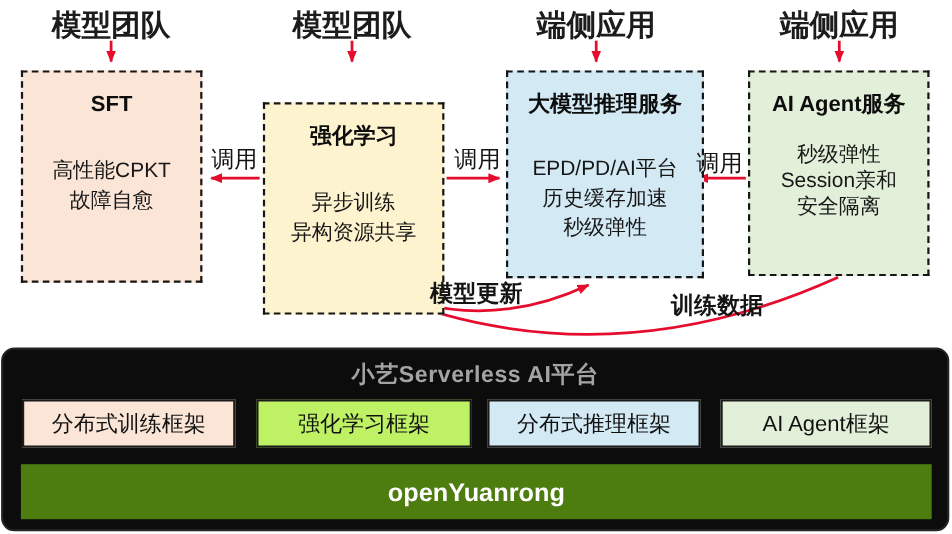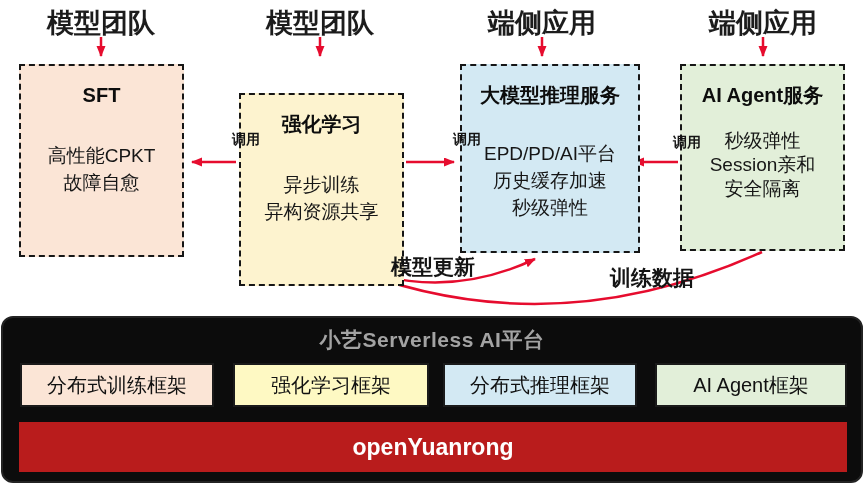--- a/index.html
+++ b/index.html
@@ -7,22 +7,22 @@
          font-family:"Liberation Sans","DejaVu Sans",sans-serif;color:#111;}
   
   .actor{position:absolute;top:5px;transform:translateX(-50%);font-size:27px;font-weight:600;
          color:#1c1c1c;white-space:nowrap;}
   .svc{position:absolute;border:2px dashed #161616;box-sizing:border-box;text-align:center;}
   .svc-title{margin-top:15px;font-size:20px;font-weight:700;line-height:28px;color:#0d0d0d;}
   .svc-lines{font-size:19px;line-height:27px;color:#161616;}
   .svc1 .svc-lines,.svc2 .svc-lines{margin-top:33px;}
   .svc3 .svc-lines{margin-top:31px;}
   .svc4 .svc-lines{margin-top:20px;line-height:24px;}
-  .call-label{position:absolute;transform:translateX(-50%);font-size:14px;font-weight:700;
-              color:#141414;white-space:nowrap;margin-left:33px;}
+  .call-label{position:absolute;transform:translateX(-50%);font-size:21px;font-weight:400;
+              color:#141414;white-space:nowrap;}
   .flow-label{position:absolute;transform:translateX(-50%);font-size:21px;font-weight:700;
               color:#141414;white-space:nowrap;}
   .arrows{position:absolute;left:0;top:0;pointer-events:none;}
   .arrows path,.arrows line{stroke:#e60c2e;stroke-width:2.5;fill:none;}
   
   .panel{position:absolute;left:1px;top:316px;width:862px;height:167px;background:#0c0c0c;
          border:2px solid #232323;border-radius:12px;box-sizing:border-box;}
   .panel-title{position:absolute;left:0;right:0;top:8px;text-align:center;font-size:21px;
                font-weight:700;color:#a3a3a3;letter-spacing:0.5px;}
   .fw{position:absolute;top:45px;height:44px;border:2px solid #1a1a1a;box-sizing:border-box;
@@ -101,27 +101,27 @@
   <div class="call-label" style="left:654px;top:134px">调用</div>
 
   <div class="flow-label" style="left:433px;top:253px">模型更新</div>
   <div class="flow-label" style="left:652px;top:264px">训练数据</div>
 
   <div class="panel">
     <div class="panel-title">小艺Serverless AI平台</div>
     <div class="fw fw1" style="background: rgb(251, 229, 214);">
       <span>分布式训练框架</span>
     </div>
-    <div class="fw fw2" style="background: #fef9c3;">
+    <div class="fw fw2" style="background: #bef264;">
       <span>强化学习框架</span>
     </div>
     <div class="fw fw3" style="background: rgb(211, 233, 243);">
       <span>分布式推理框架</span>
     </div>
     <div class="fw fw4" style="background: rgb(226, 239, 217);">
       <span>AI Agent框架</span>
     </div>
-    <div class="runtime" style="background: #b91c1c;">
+    <div class="runtime" style="background: #4d7c0f;">
       <span>openYuanrong</span>
     </div>
   </div>
 
 </div>
 
 </body></html>

